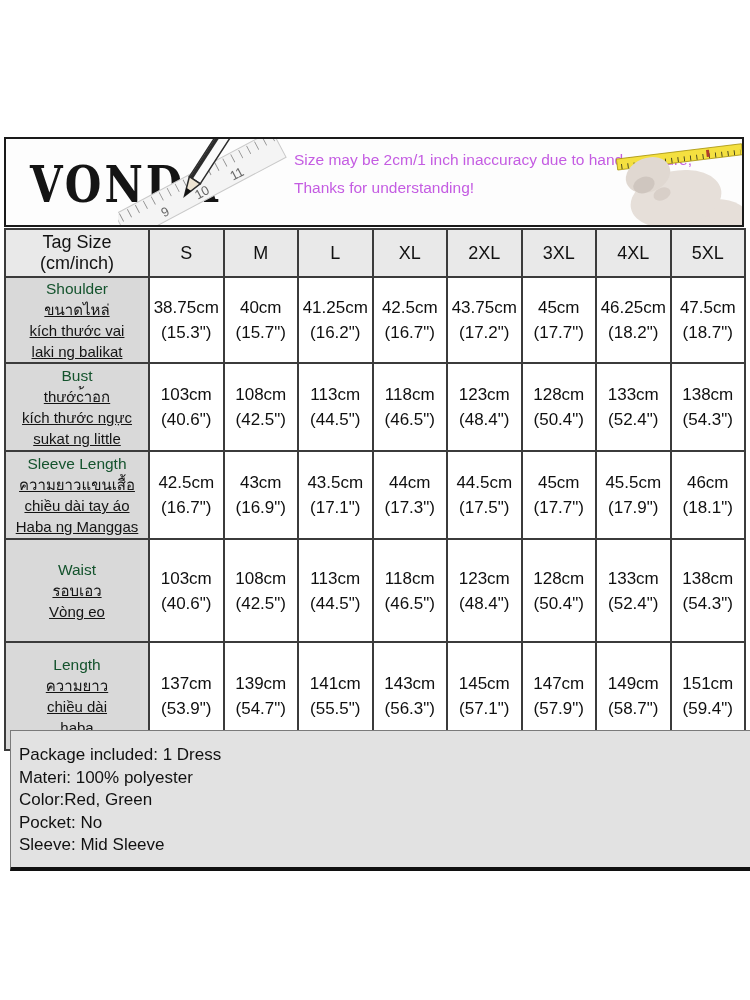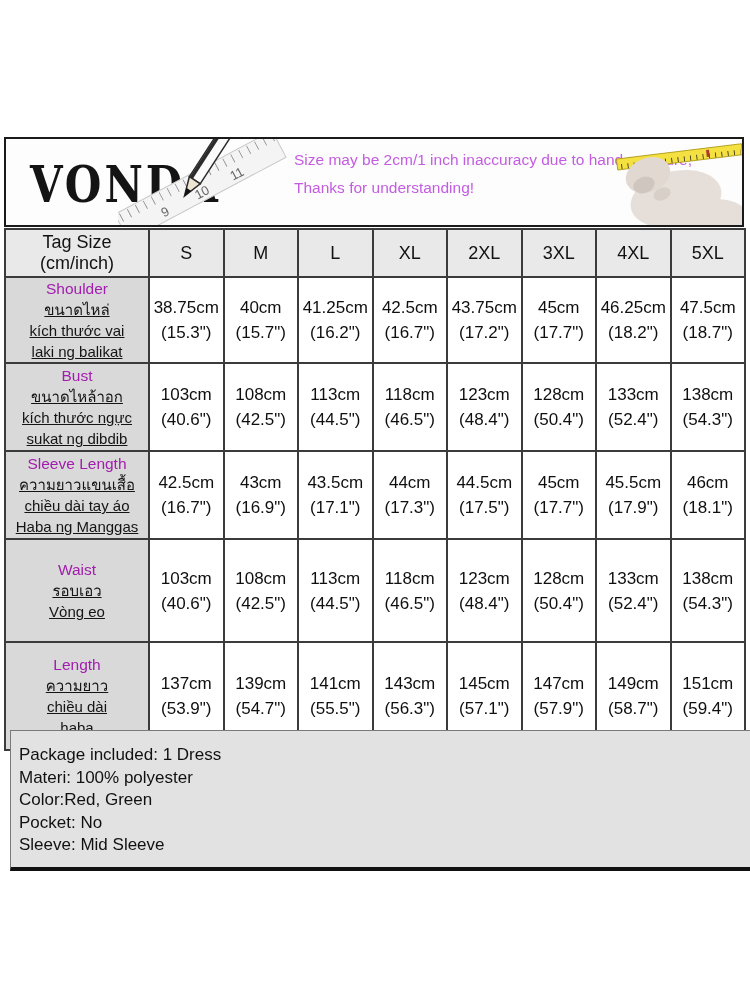--- a/index.html
+++ b/index.html
@@ -20,21 +20,21 @@
   .deco-right { position:absolute; right:0; top:0; }
 
   
   table.size-table { position:absolute; left:4px; top:228px; width:742px;
                      border-collapse:collapse; table-layout:fixed; }
   .size-table th, .size-table td { border:2px solid #3b3b3b; text-align:center;
                      vertical-align:middle; padding:0; font-weight:normal; }
   .size-table thead th { height:48px; background:#e9e9e9; font-size:18px; color:#121212; }
   th.corner { color:#ee0f0f; font-size:15.5px; }
   th.row-label { background:#d9d9d9; }
-  .lbl-en  { color:#a21caf; font-size:15.5px; line-height:21px; }
+  .lbl-en  { color:#14532d; font-size:15.5px; line-height:21px; }
   .lbl-alt { color:#141414; font-size:15px;   line-height:21px;text-decoration:underline; }
   td.val-cell { background:#ffffff; font-size:17px; color:#0f0f0f; }
   .cm, .in { line-height:25px; }
 
   
   .details { position:absolute; left:10px; top:730px; width:744px; height:141px;
              background:#e2e2e2; border:1px solid #7a7a7a; border-bottom:4px solid #101010;
              padding:13px 0 0 8px; }
   .detail-line { font-size:17px; line-height:22.6px; color:#111111; }
 </style>
@@ -136,23 +136,23 @@
             <div class="in">(18.2")</div>
           </td>
           <td class="val-cell">
             <div class="cm">47.5cm</div>
             <div class="in">(18.7")</div>
           </td>
         </tr>
         <tr style="height: 88px; padding-left: 36px;">
           <th class="row-label">
             <div class="lbl-en">Bust</div>
-            <div class="lbl-alt">ขนาดไหล้าอก</div>
+            <div class="lbl-alt">thước้าอก</div>
             <div class="lbl-alt">kích thước ngực</div>
-            <div class="lbl-alt">sukat ng dibdib</div>
+            <div class="lbl-alt">sukat ng little</div>
           </th>
           <td class="val-cell">
             <div class="cm">103cm</div>
             <div class="in">(40.6")</div>
           </td>
           <td class="val-cell">
             <div class="cm">108cm</div>
             <div class="in">(42.5")</div>
           </td>
           <td class="val-cell">

